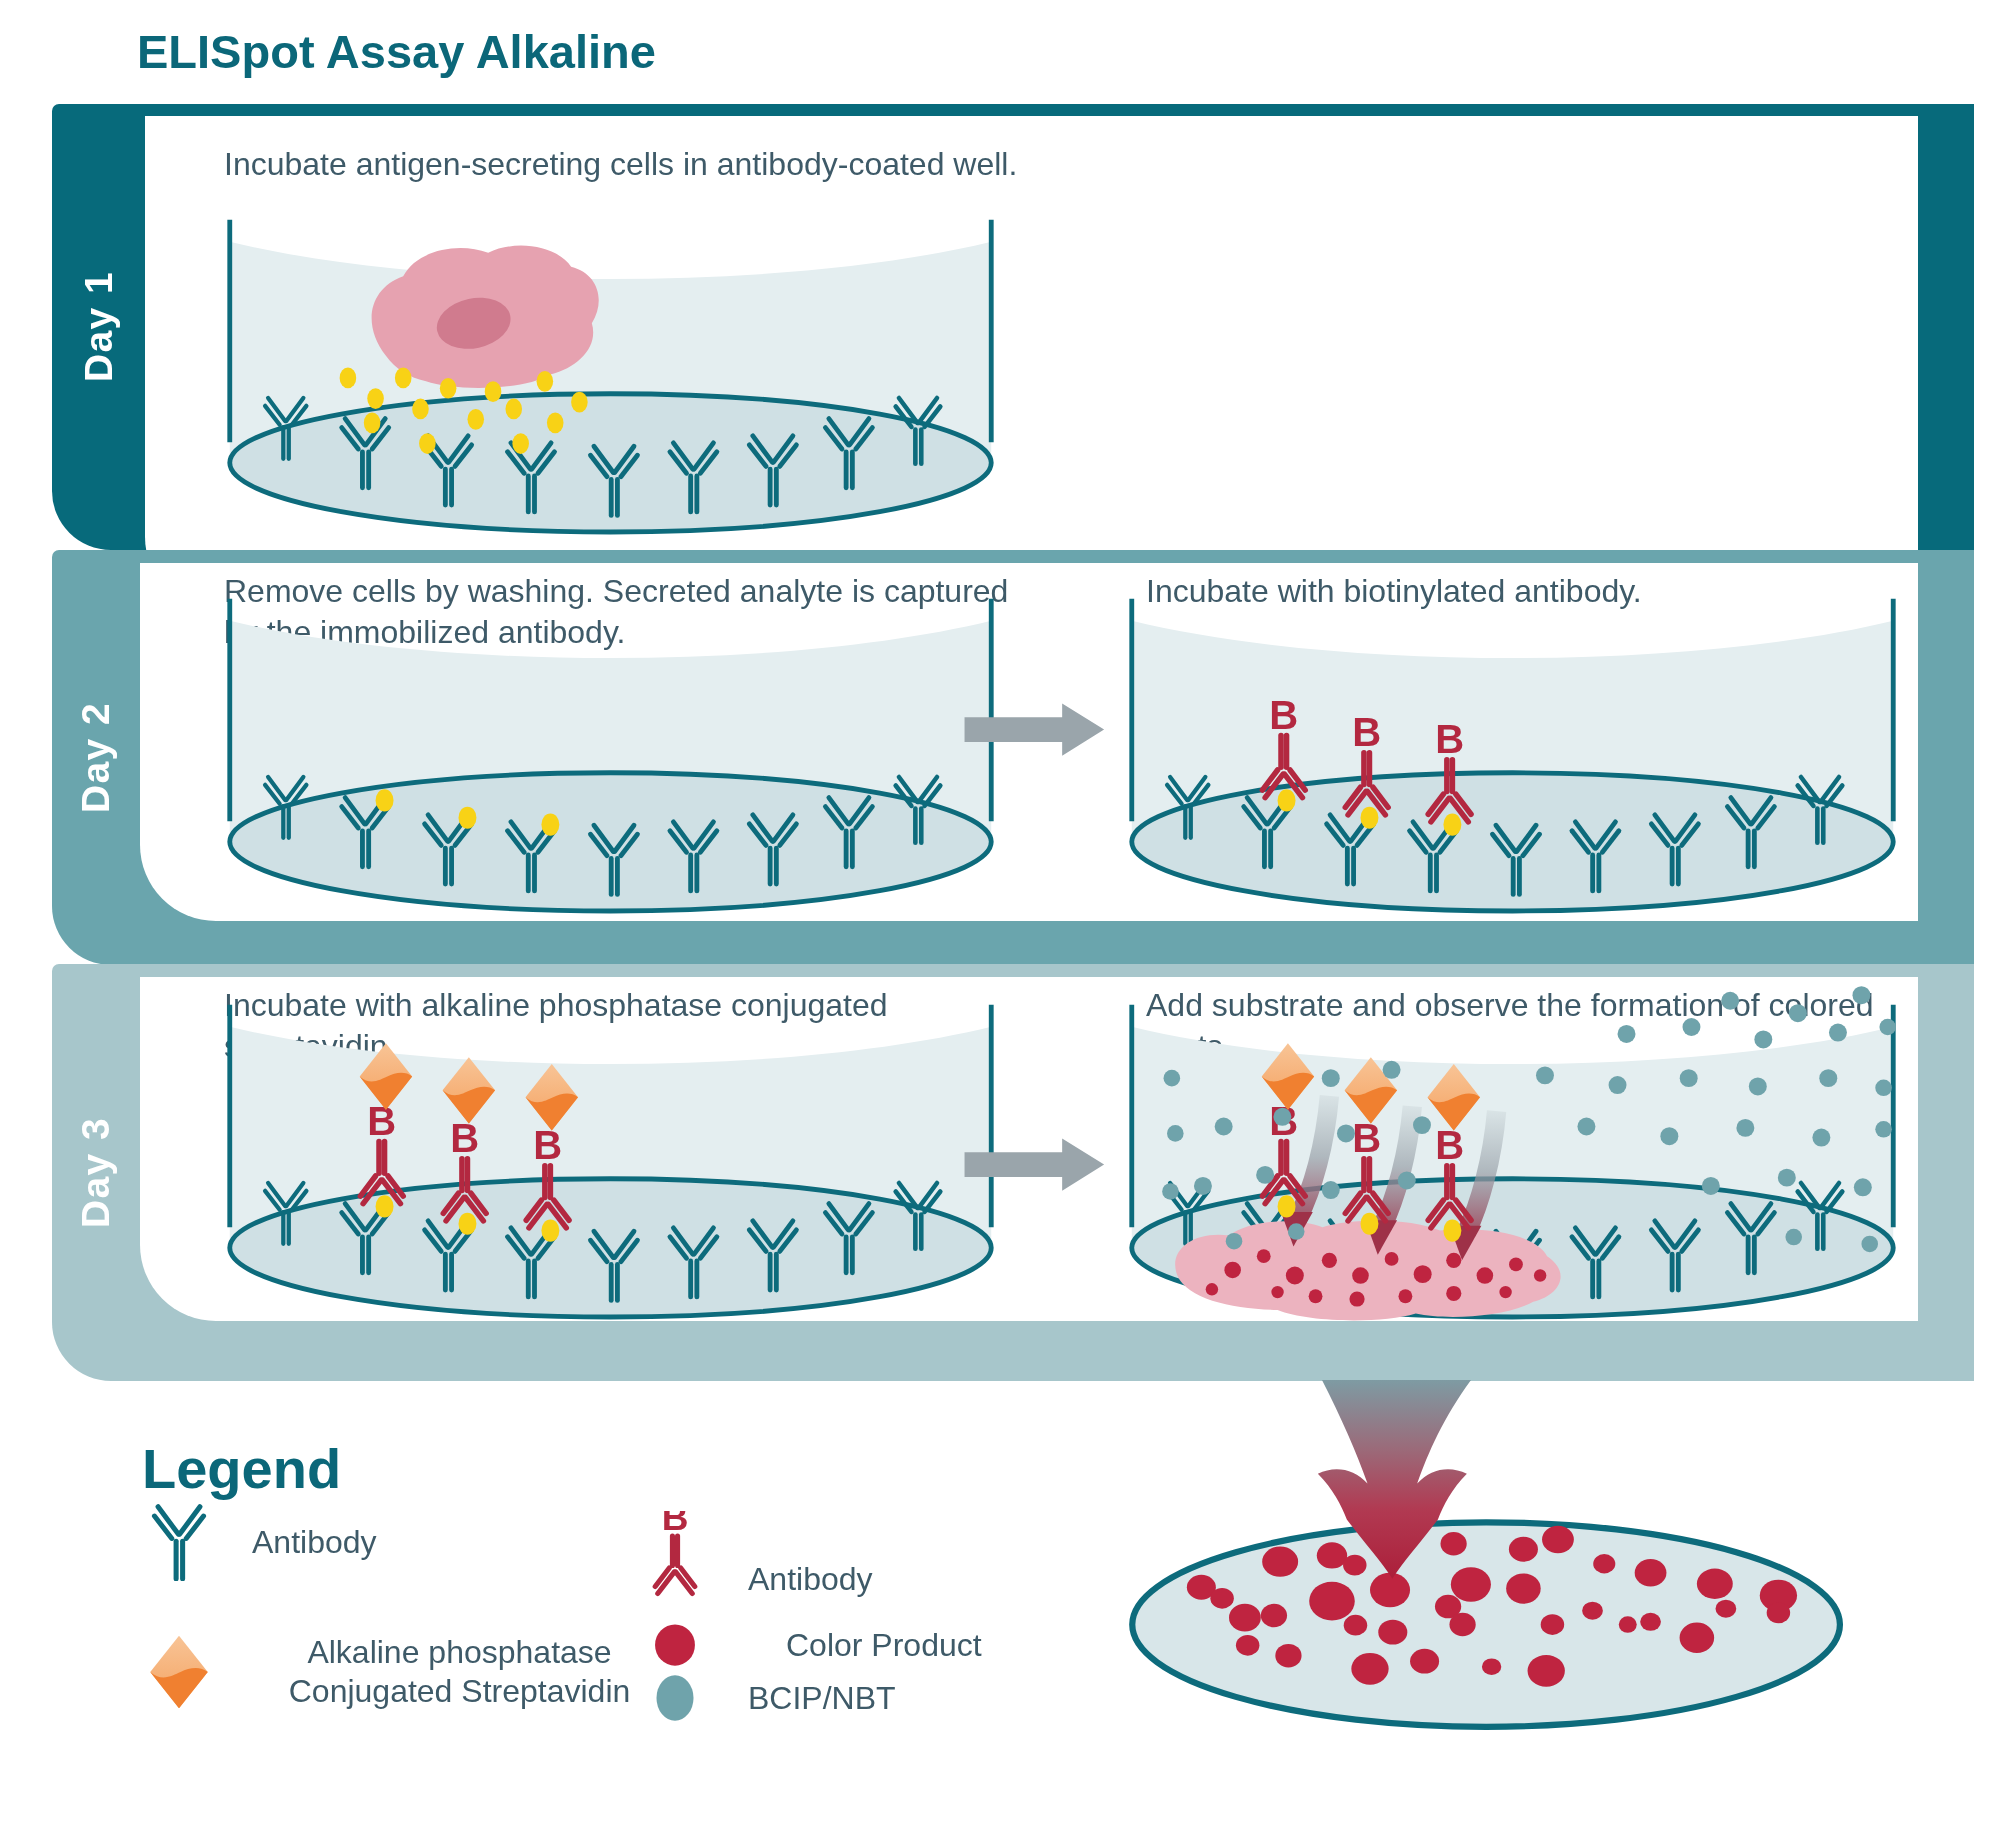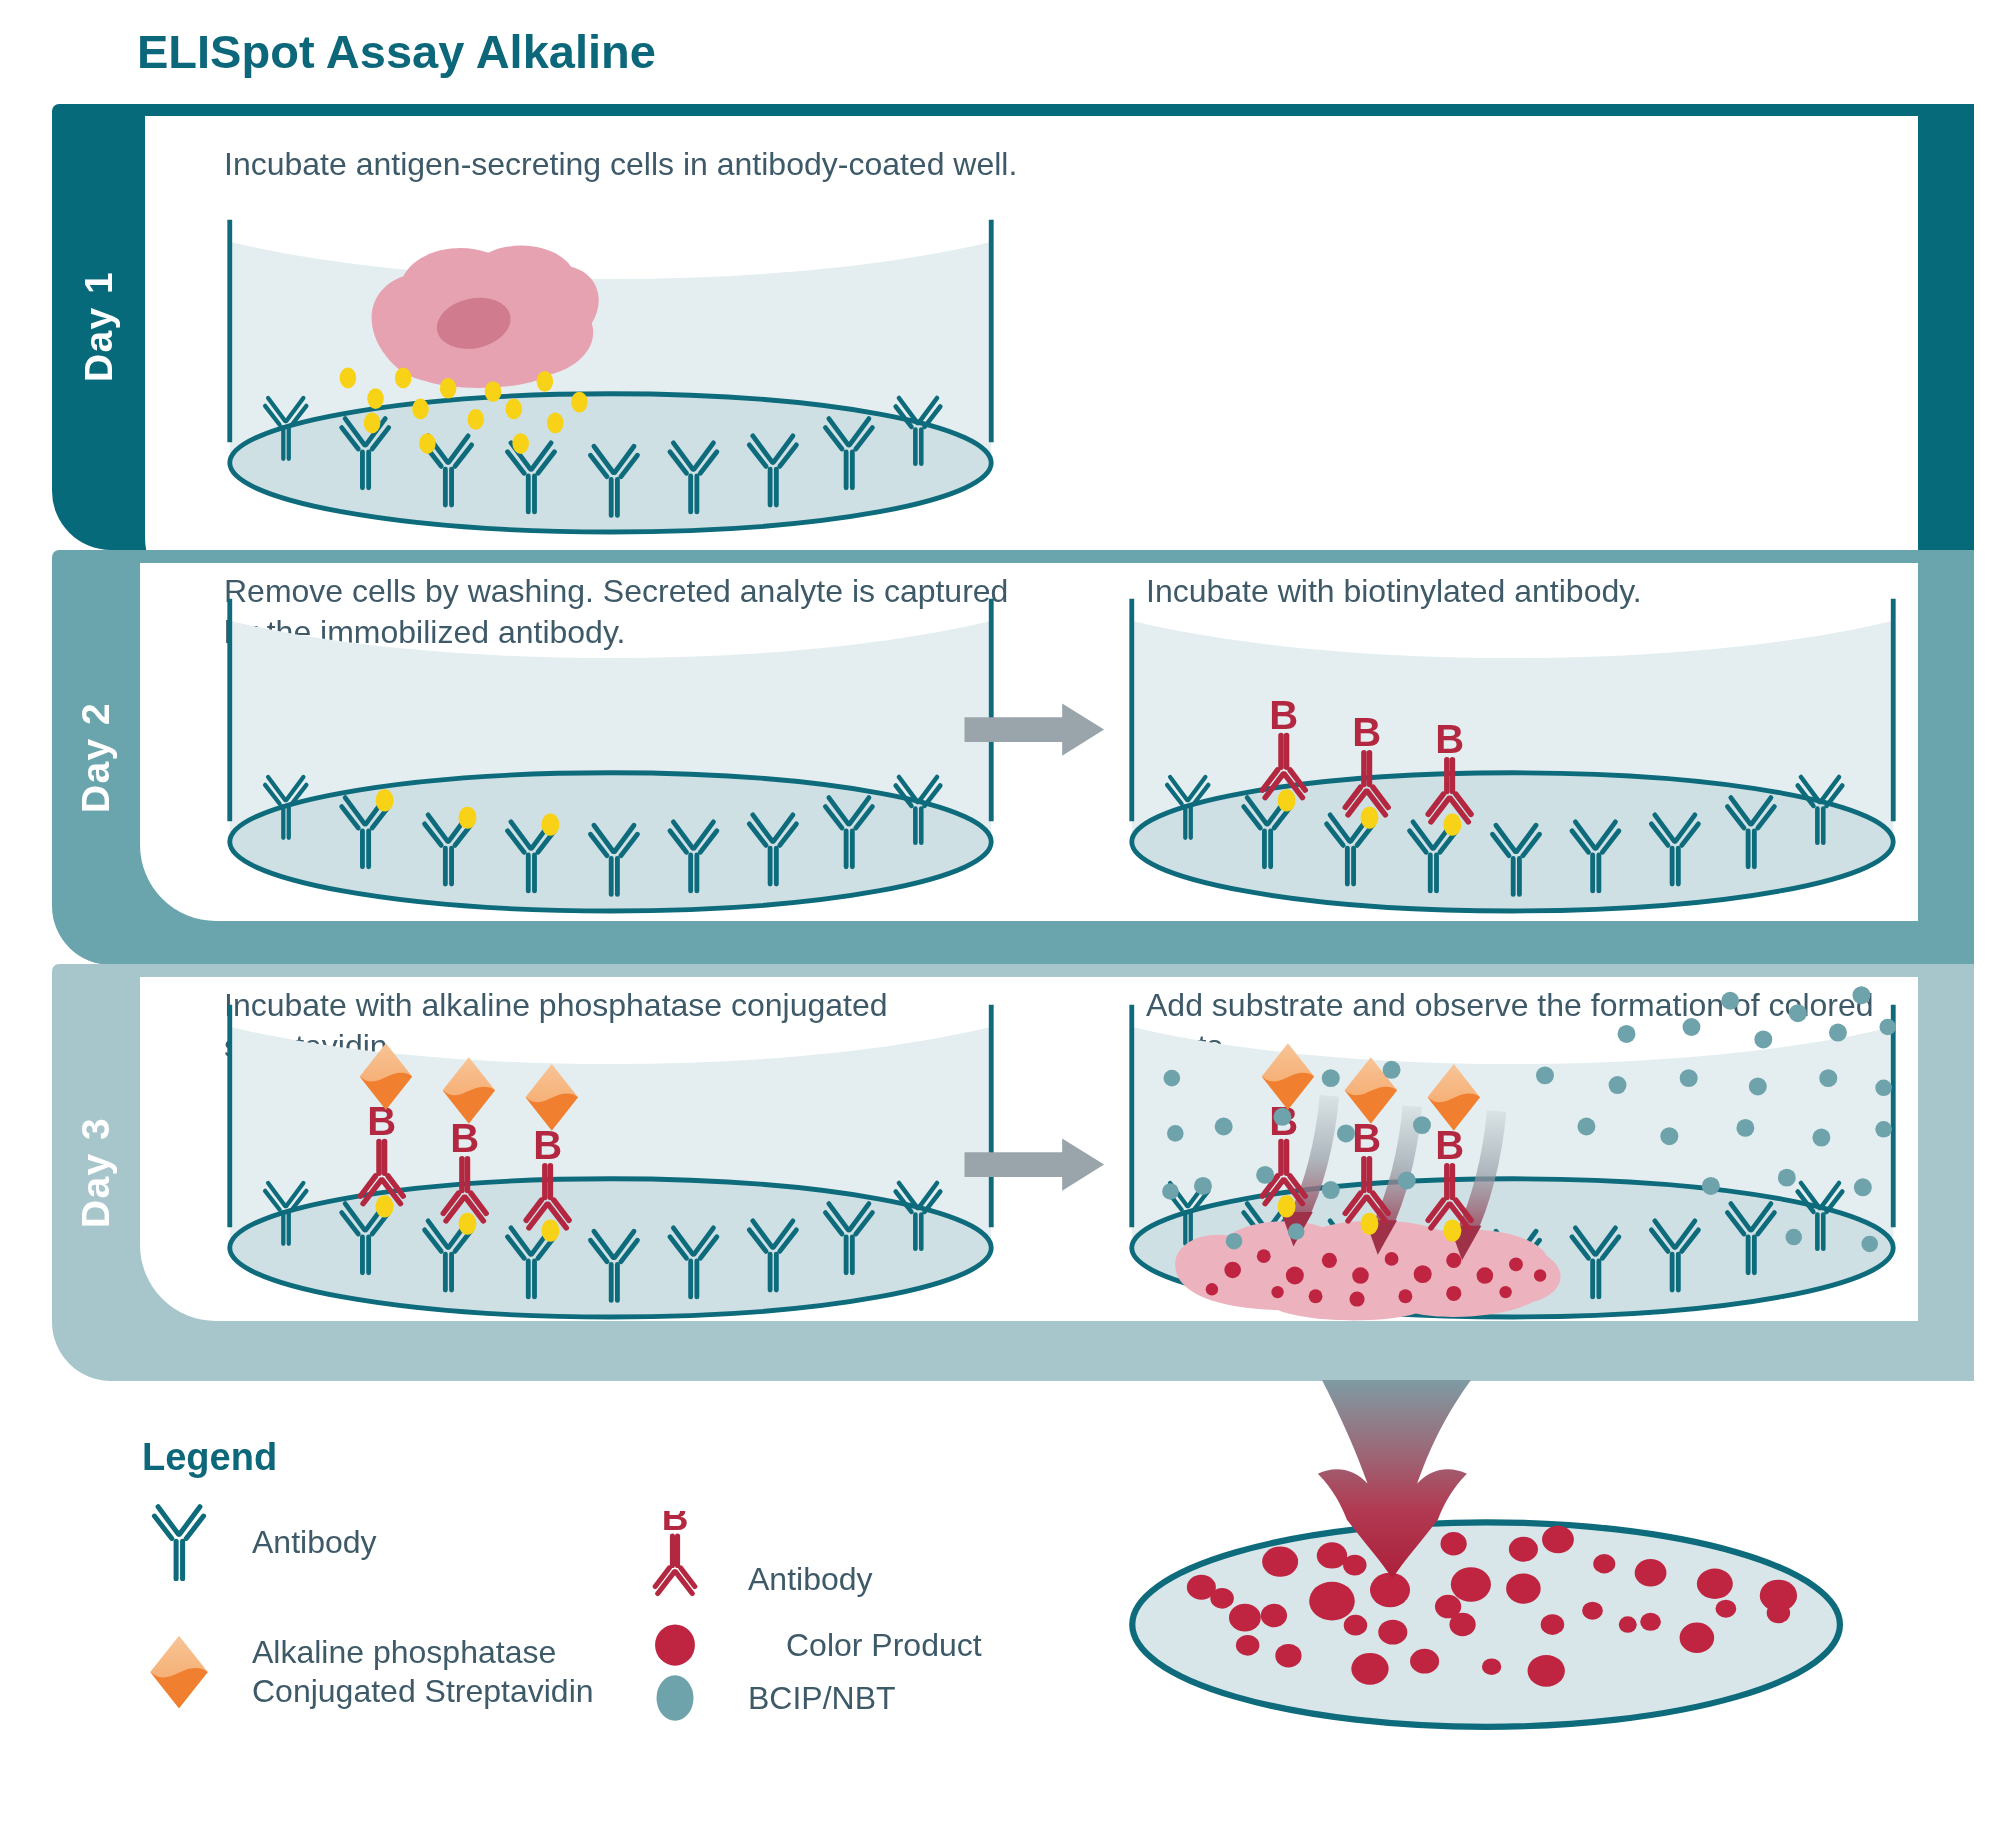--- a/index.html
+++ b/index.html
@@ -16,21 +16,21 @@
             font-size:39px;letter-spacing:1.4px;}
   .panel{position:absolute;background:#ffffff;border-radius:0 0 0 76px;overflow:hidden;}
   #panel-day1{left:93px;top:12.4px;width:1773px;height:497px;}
   #panel-day2{left:88px;top:13px;width:1778px;height:358px;}
   #panel-day3{left:88px;top:13px;width:1778px;height:344px;}
   .tab-day1{width:93px;} .tab-day23{width:88px;}
   .step{position:absolute;font-size:32px;line-height:41px;color:#3e5a68;}
   .well{position:absolute;width:767px;height:325px;}
   svg text{font-family:"Liberation Sans", sans-serif;}
   .legend-label{font-size:32px;color:#3e5a68;line-height:39px;margin-left:20px;}
-  #legend-title{position:absolute;left:142px;top:1436px;font-size:38px;font-weight:bold;color:#0b6779;}
+  #legend-title{position:absolute;left:142px;top:1436px;font-size:56px;font-weight:bold;color:#0b6779;}
   .legend-item{position:absolute;display:flex;align-items:center;}
   .legend-icon{flex:0 0 auto;margin-right:21px;}
 </style>
 </head>
 <body>
 
 <svg width="0" height="0" style="position:absolute" aria-hidden="true">
   <defs>
     <linearGradient id="gradDiamond" x1="0" y1="0" x2="0" y2="1">
       <stop offset="0" stop-color="#f8c496"></stop>
@@ -387,21 +387,21 @@
       <use href="#sym-ab" transform="translate(46,48) scale(1.05)"></use>
     </svg>
     <span class="legend-label">Antibody</span>
   </div>
 
 
   <div class="legend-item" style="left:147px;top:1630px;">
     <svg class="legend-icon" width="64" height="84" viewBox="0 0 92 122">
       <use href="#sym-diamond" transform="translate(46,61) scale(1.1)"></use>
     </svg>
-    <span class="legend-label" style="width:415px;">Alkaline phosphatase Conjugated Streptavidin</span>
+    <span class="legend-label" style="width:415px;text-align:center;">Alkaline phosphatase Conjugated Streptavidin</span>
   </div>
 
   <div class="legend-item" style="left:643px;top:1511px;align-items:flex-end;">
     <svg class="legend-icon" width="64" height="93" viewBox="0 0 92 134">
       <use href="#sym-redab" transform="translate(46,84) scale(0.92)"></use>
     </svg>
     <span class="legend-label" style="margin-bottom:5.5px;">Antibody</span>
   </div>
 
   <div class="legend-item" style="left:643px;top:1623px;gap:38px;">

